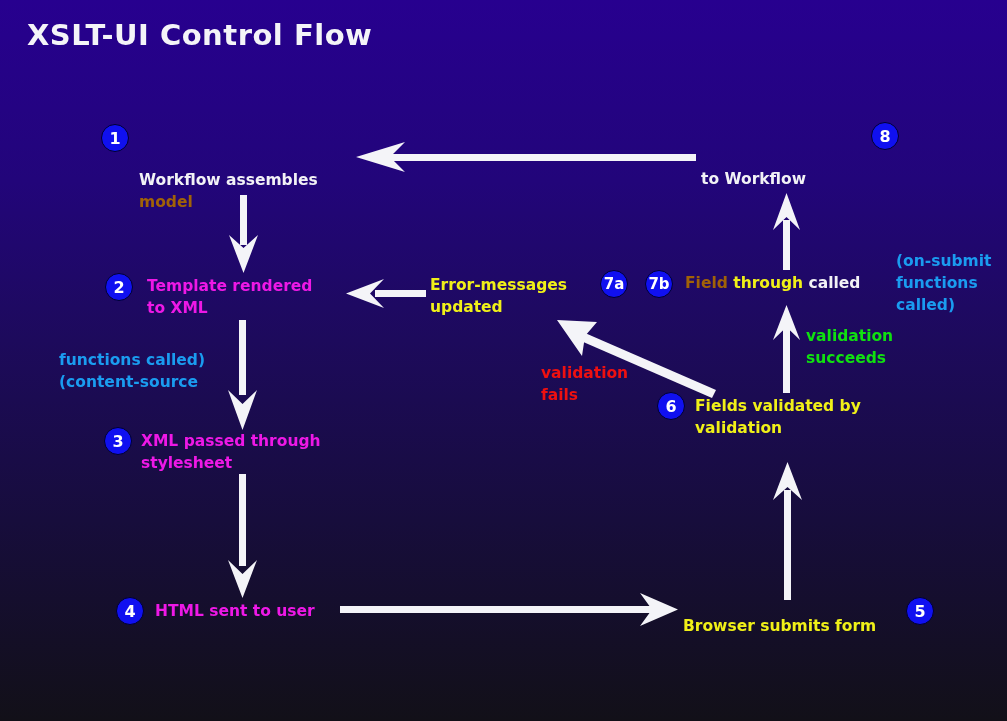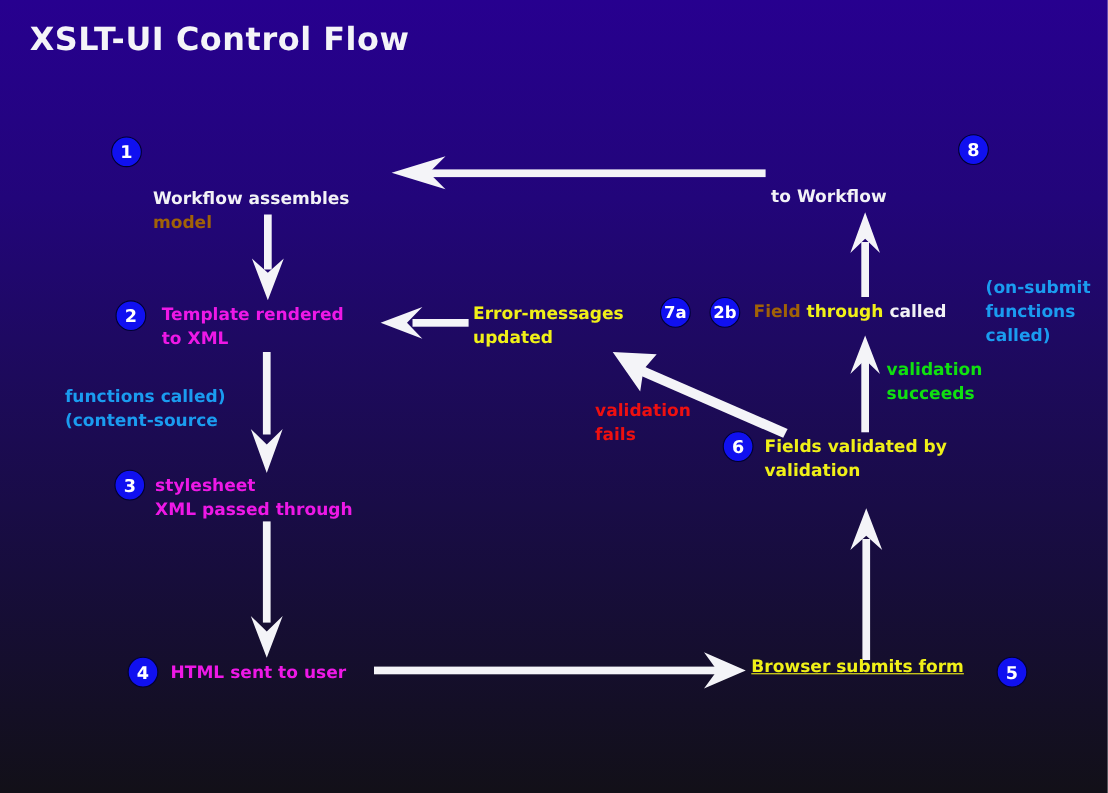--- a/index.html
+++ b/index.html
@@ -111,21 +111,21 @@
   <div>Template rendered</div>
   <div>to XML</div>
 </div>
 
 <div class="node-text c-yellow" style="left:430px; top:274px;">
   <div>Error-messages</div>
   <div>updated</div>
 </div>
 <div class="badge" style="left:589px; top:270px; font-size:15px;margin-left:11px;">7a</div>
 
-<div class="badge" style="left:645px; top:270px; font-size:15px;">2b</div>
+<div class="badge" style="left:645px; top:270px; font-size:15px;">7b</div>
 <div class="node-text" style="left:685px; top:272px;">
   <span class="c-cyan">Field</span><span class="c-yellow"> through</span><span class="c-white"> called</span>
 </div>
 
 <div class="node-text c-blue" style="left:896px; top:250px;">
   <div>(on-submit</div>
   <div>functions</div>
   <div>called)</div>
 </div>
 
@@ -145,21 +145,21 @@
 </div>
 
 <div class="badge" style="left:657px; top:392px;">6</div>
 <div class="node-text c-yellow" style="left:695px; top:395px;">
   <div>Fields validated by</div>
   <div>validation</div>
 </div>
 
 <div class="badge" style="left:104px; top:427px;">3</div>
 <div class="node-text c-magenta" style="left:141px; top:430px;">
+  <div>XML passed through</div>
   <div>stylesheet</div>
-  <div>XML passed through</div>
 </div>
 
 <div class="badge" style="left:116px; top:597px;">4</div>
 <div class="node-text c-magenta" style="left:155px; top:600px;">HTML sent to user</div>
 
-<div class="node-text c-yellow" style="left:683px; top:595px;text-decoration:underline;">Browser submits form</div>
+<div class="node-text c-yellow" style="left:683px; top:615px;">Browser submits form</div>
 <div class="badge" style="left:906px; top:597px;">5</div>
 
 </body></html>

